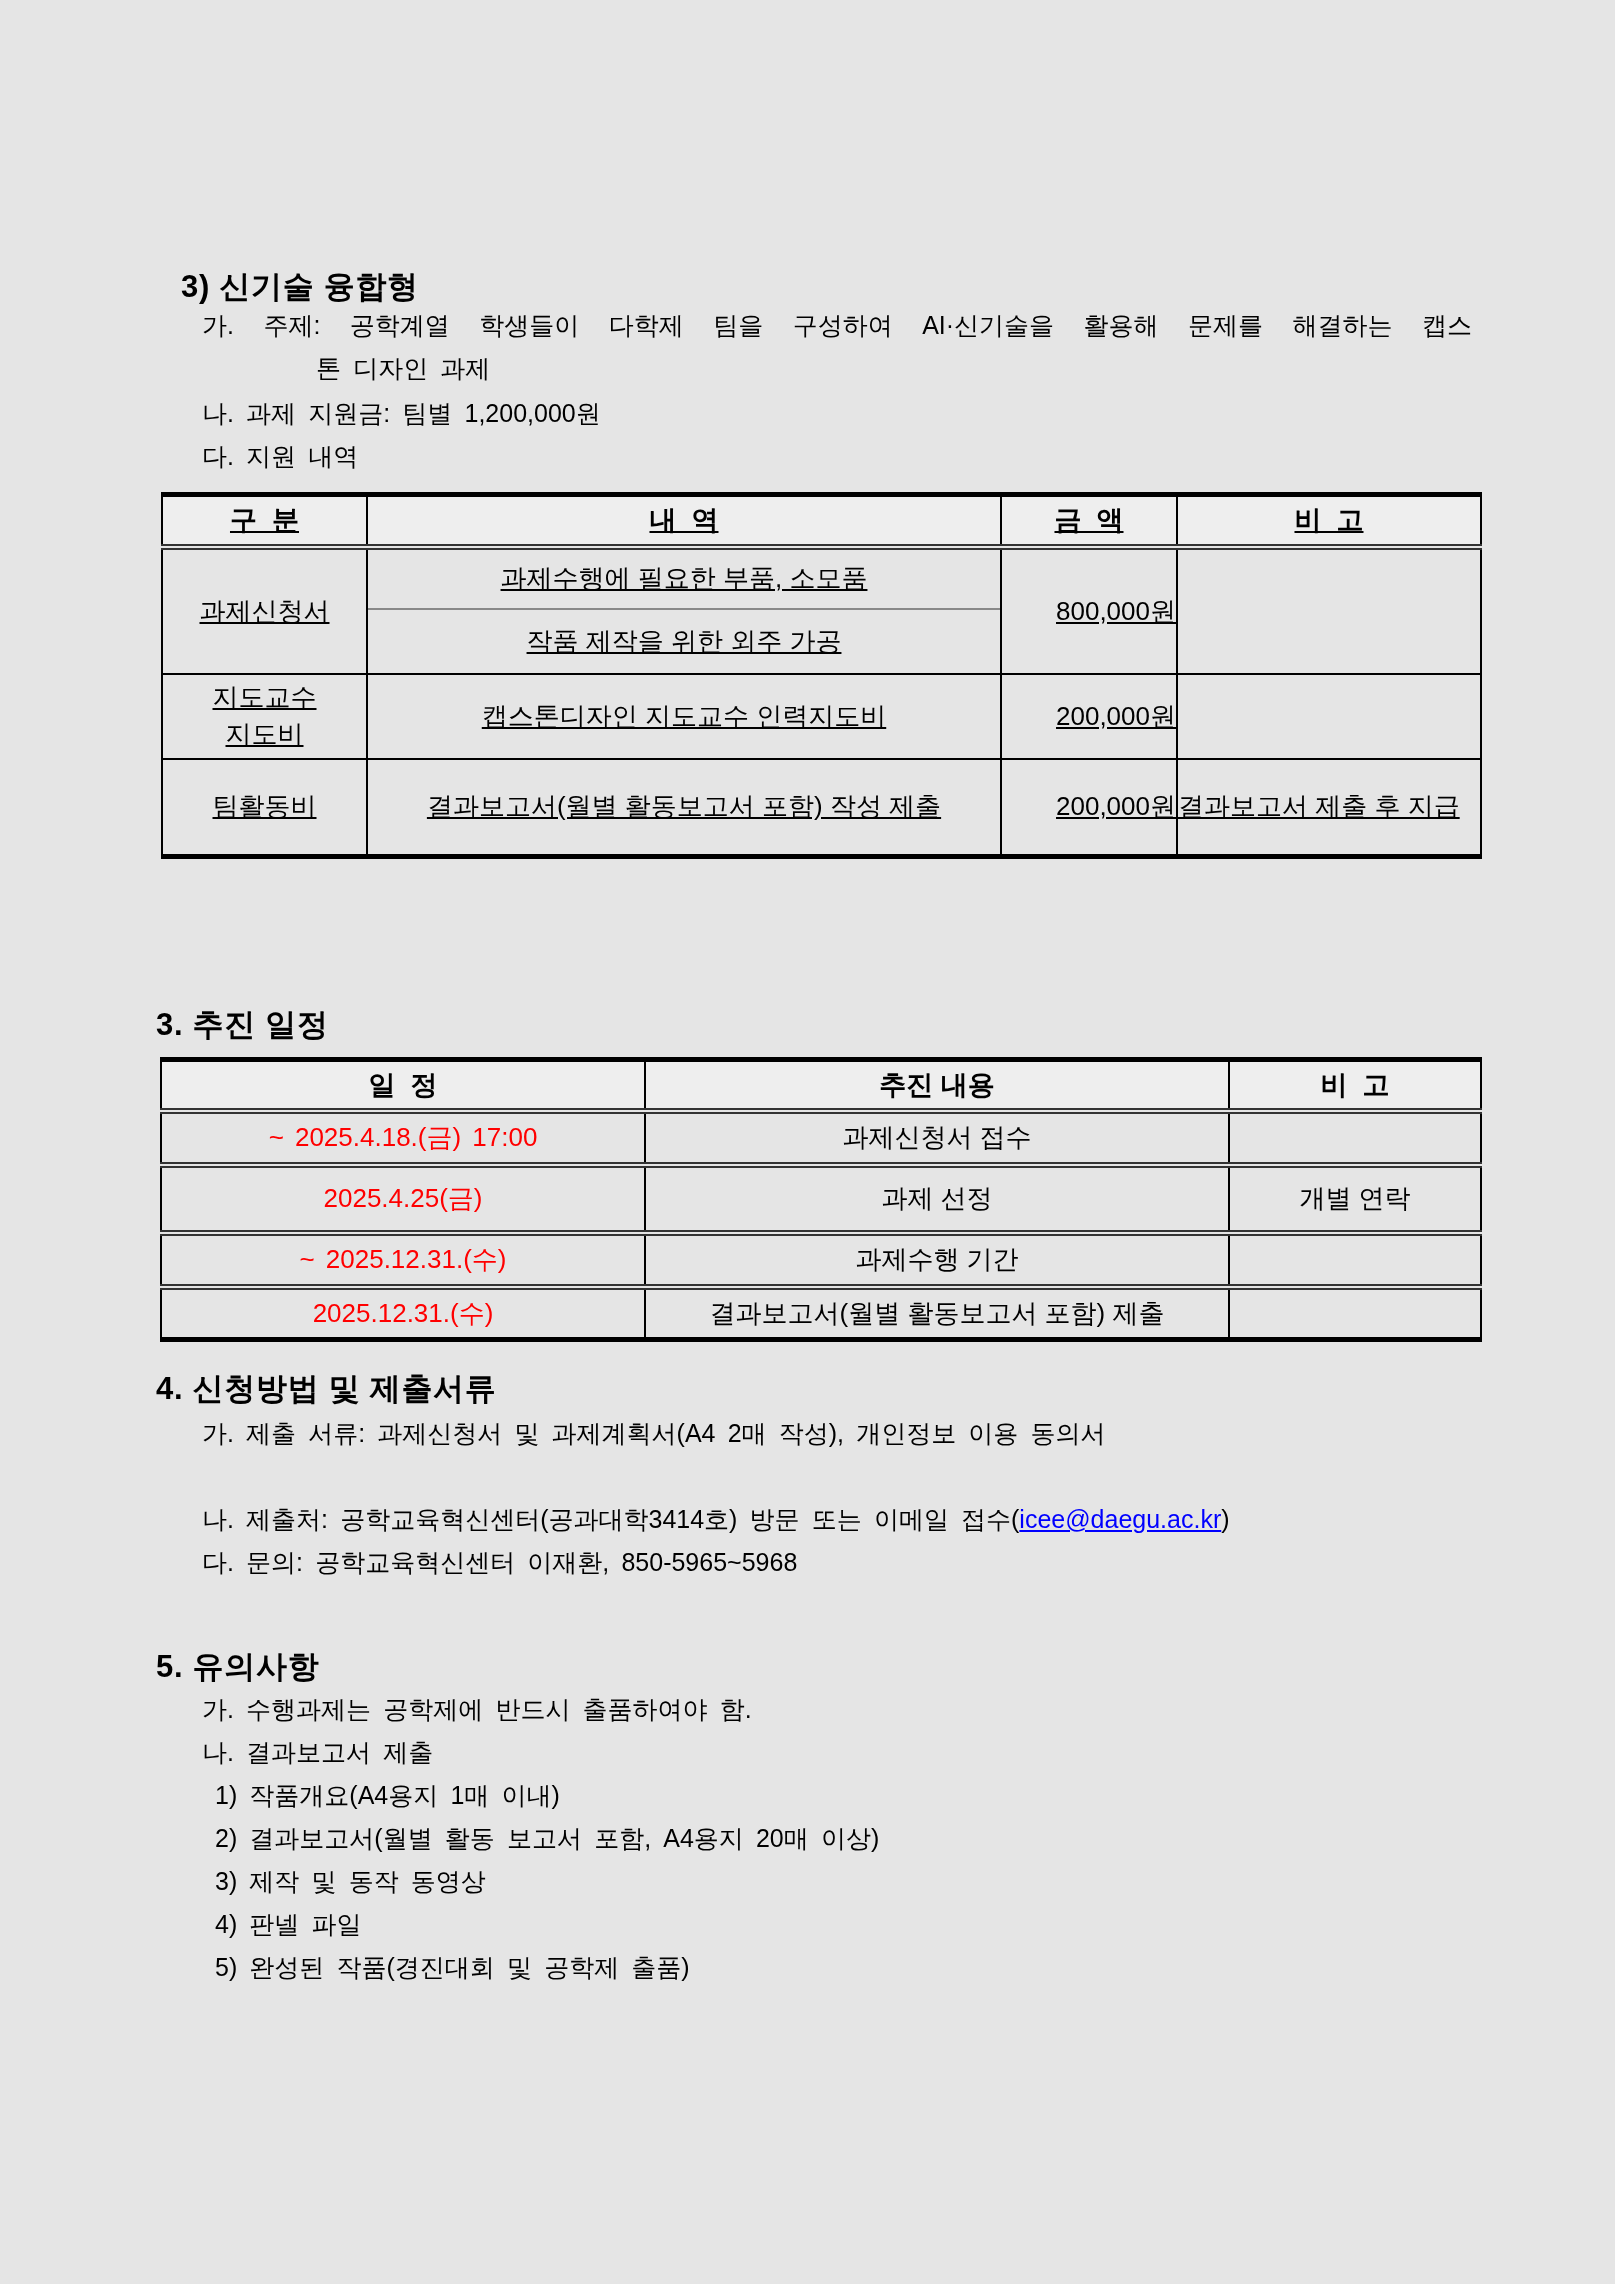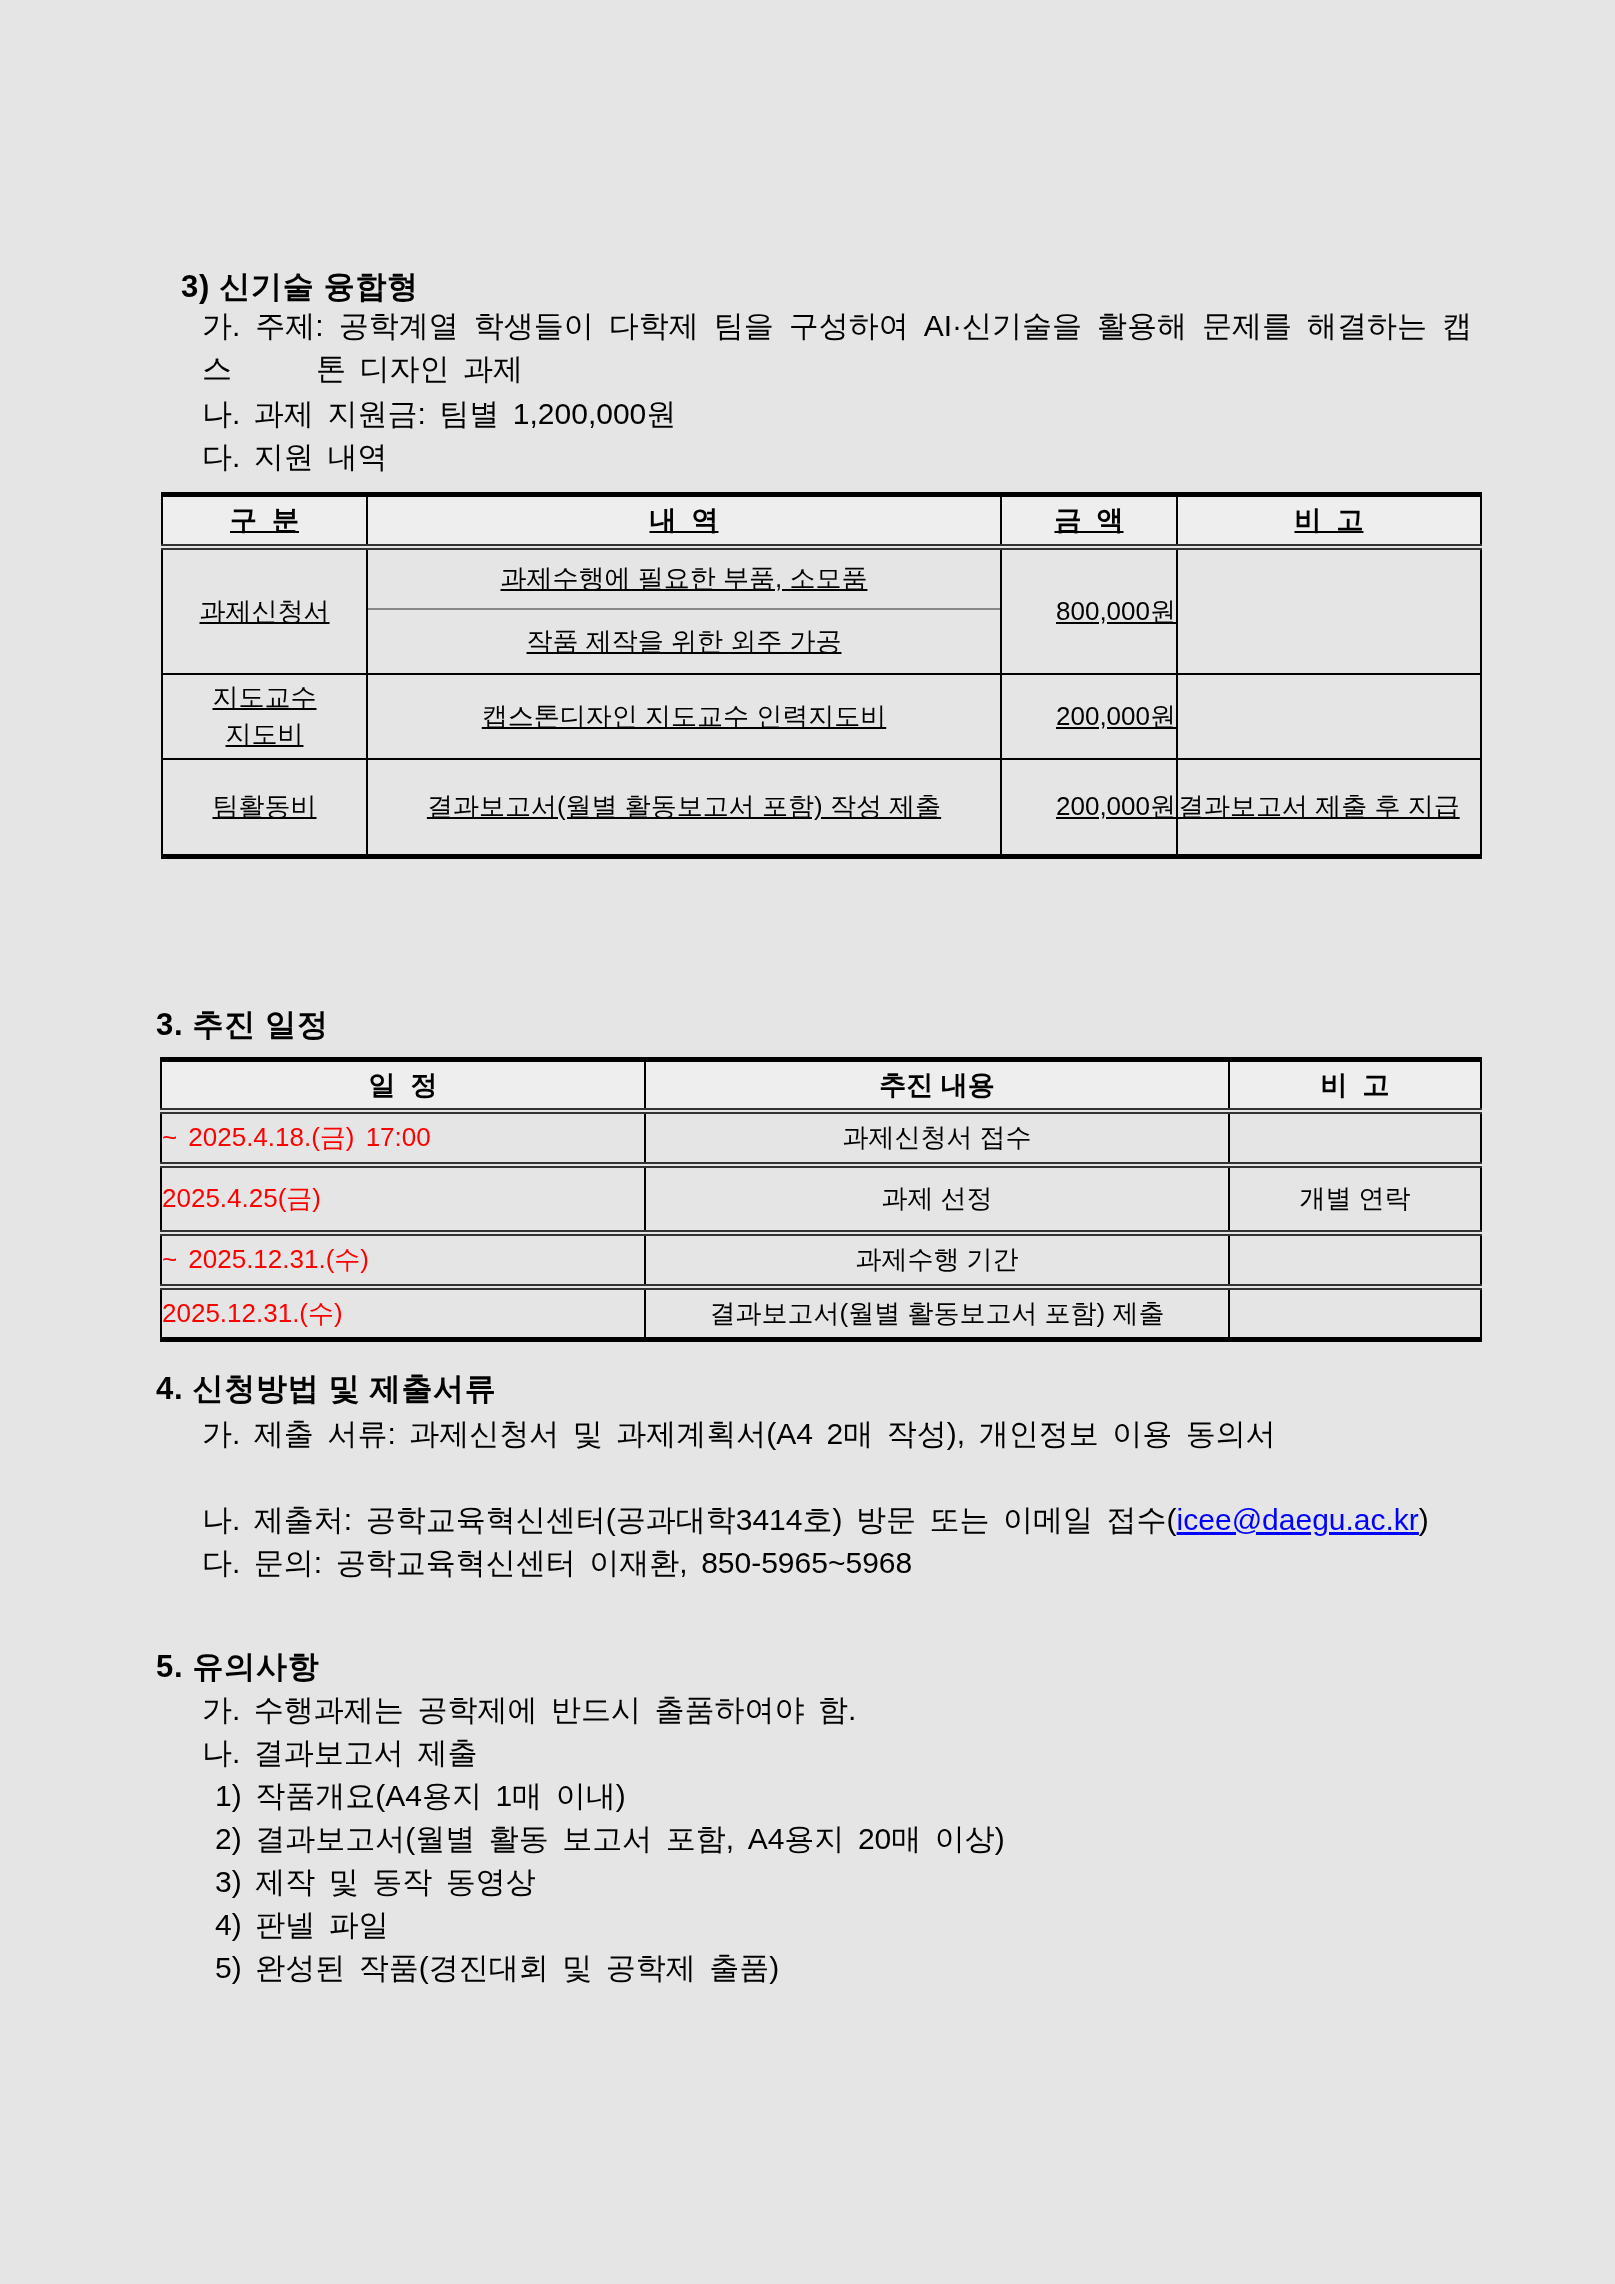--- a/index.html
+++ b/index.html
@@ -9,21 +9,21 @@
     height: 2284px;
     background: #e5e5e5;
     font-family: "Liberation Sans", "DejaVu Sans", sans-serif;
     color: #000000;
     overflow: hidden;
   }
   .line {
     position: absolute;
     height: 43px;
     line-height: 43px;
-    font-size: 30px;
+    font-size: 25px;
     word-spacing: 5.2px;
     white-space: nowrap;
     color: #000000;
   }
   .h1 {
     position: absolute;
     height: 43px;
     line-height: 43px;
     font-size: 31px;
     font-weight: bold;
@@ -60,21 +60,21 @@
     text-align: center;
     white-space: pre;
     border-bottom: 6.5px double #333333;
   }
   .cell-center { text-align: center; }
   .cell-left   { text-align: center; padding-left: 14.3px; }
   .cell-amount { text-align: right; padding-right: 13px; }
   .row-sep td  { border-top: 2px solid #000000; }
   td.gray-top  { border-top: 2.6px solid #888888; }
   .dbl-sep td  { border-top: 6.5px double #333333; }
-  .date-red    { color: #ff0000; text-align: left; font-size: 25px; word-spacing: 3.9px; white-space: nowrap; }
+  .date-red    { color: #ff0000; text-align: center; font-size: 25px; word-spacing: 3.9px; white-space: nowrap; }
   .note-tight  { text-align: left; padding-left: 6.5px; padding-right: 1.3px; white-space: nowrap; }
   .two-line span { display: block; text-align: center; line-height: 37px; }
   a.email {
     color: #0000ff;
     text-decoration: underline;
   }
 </style>
 </head>
 <body>
 

